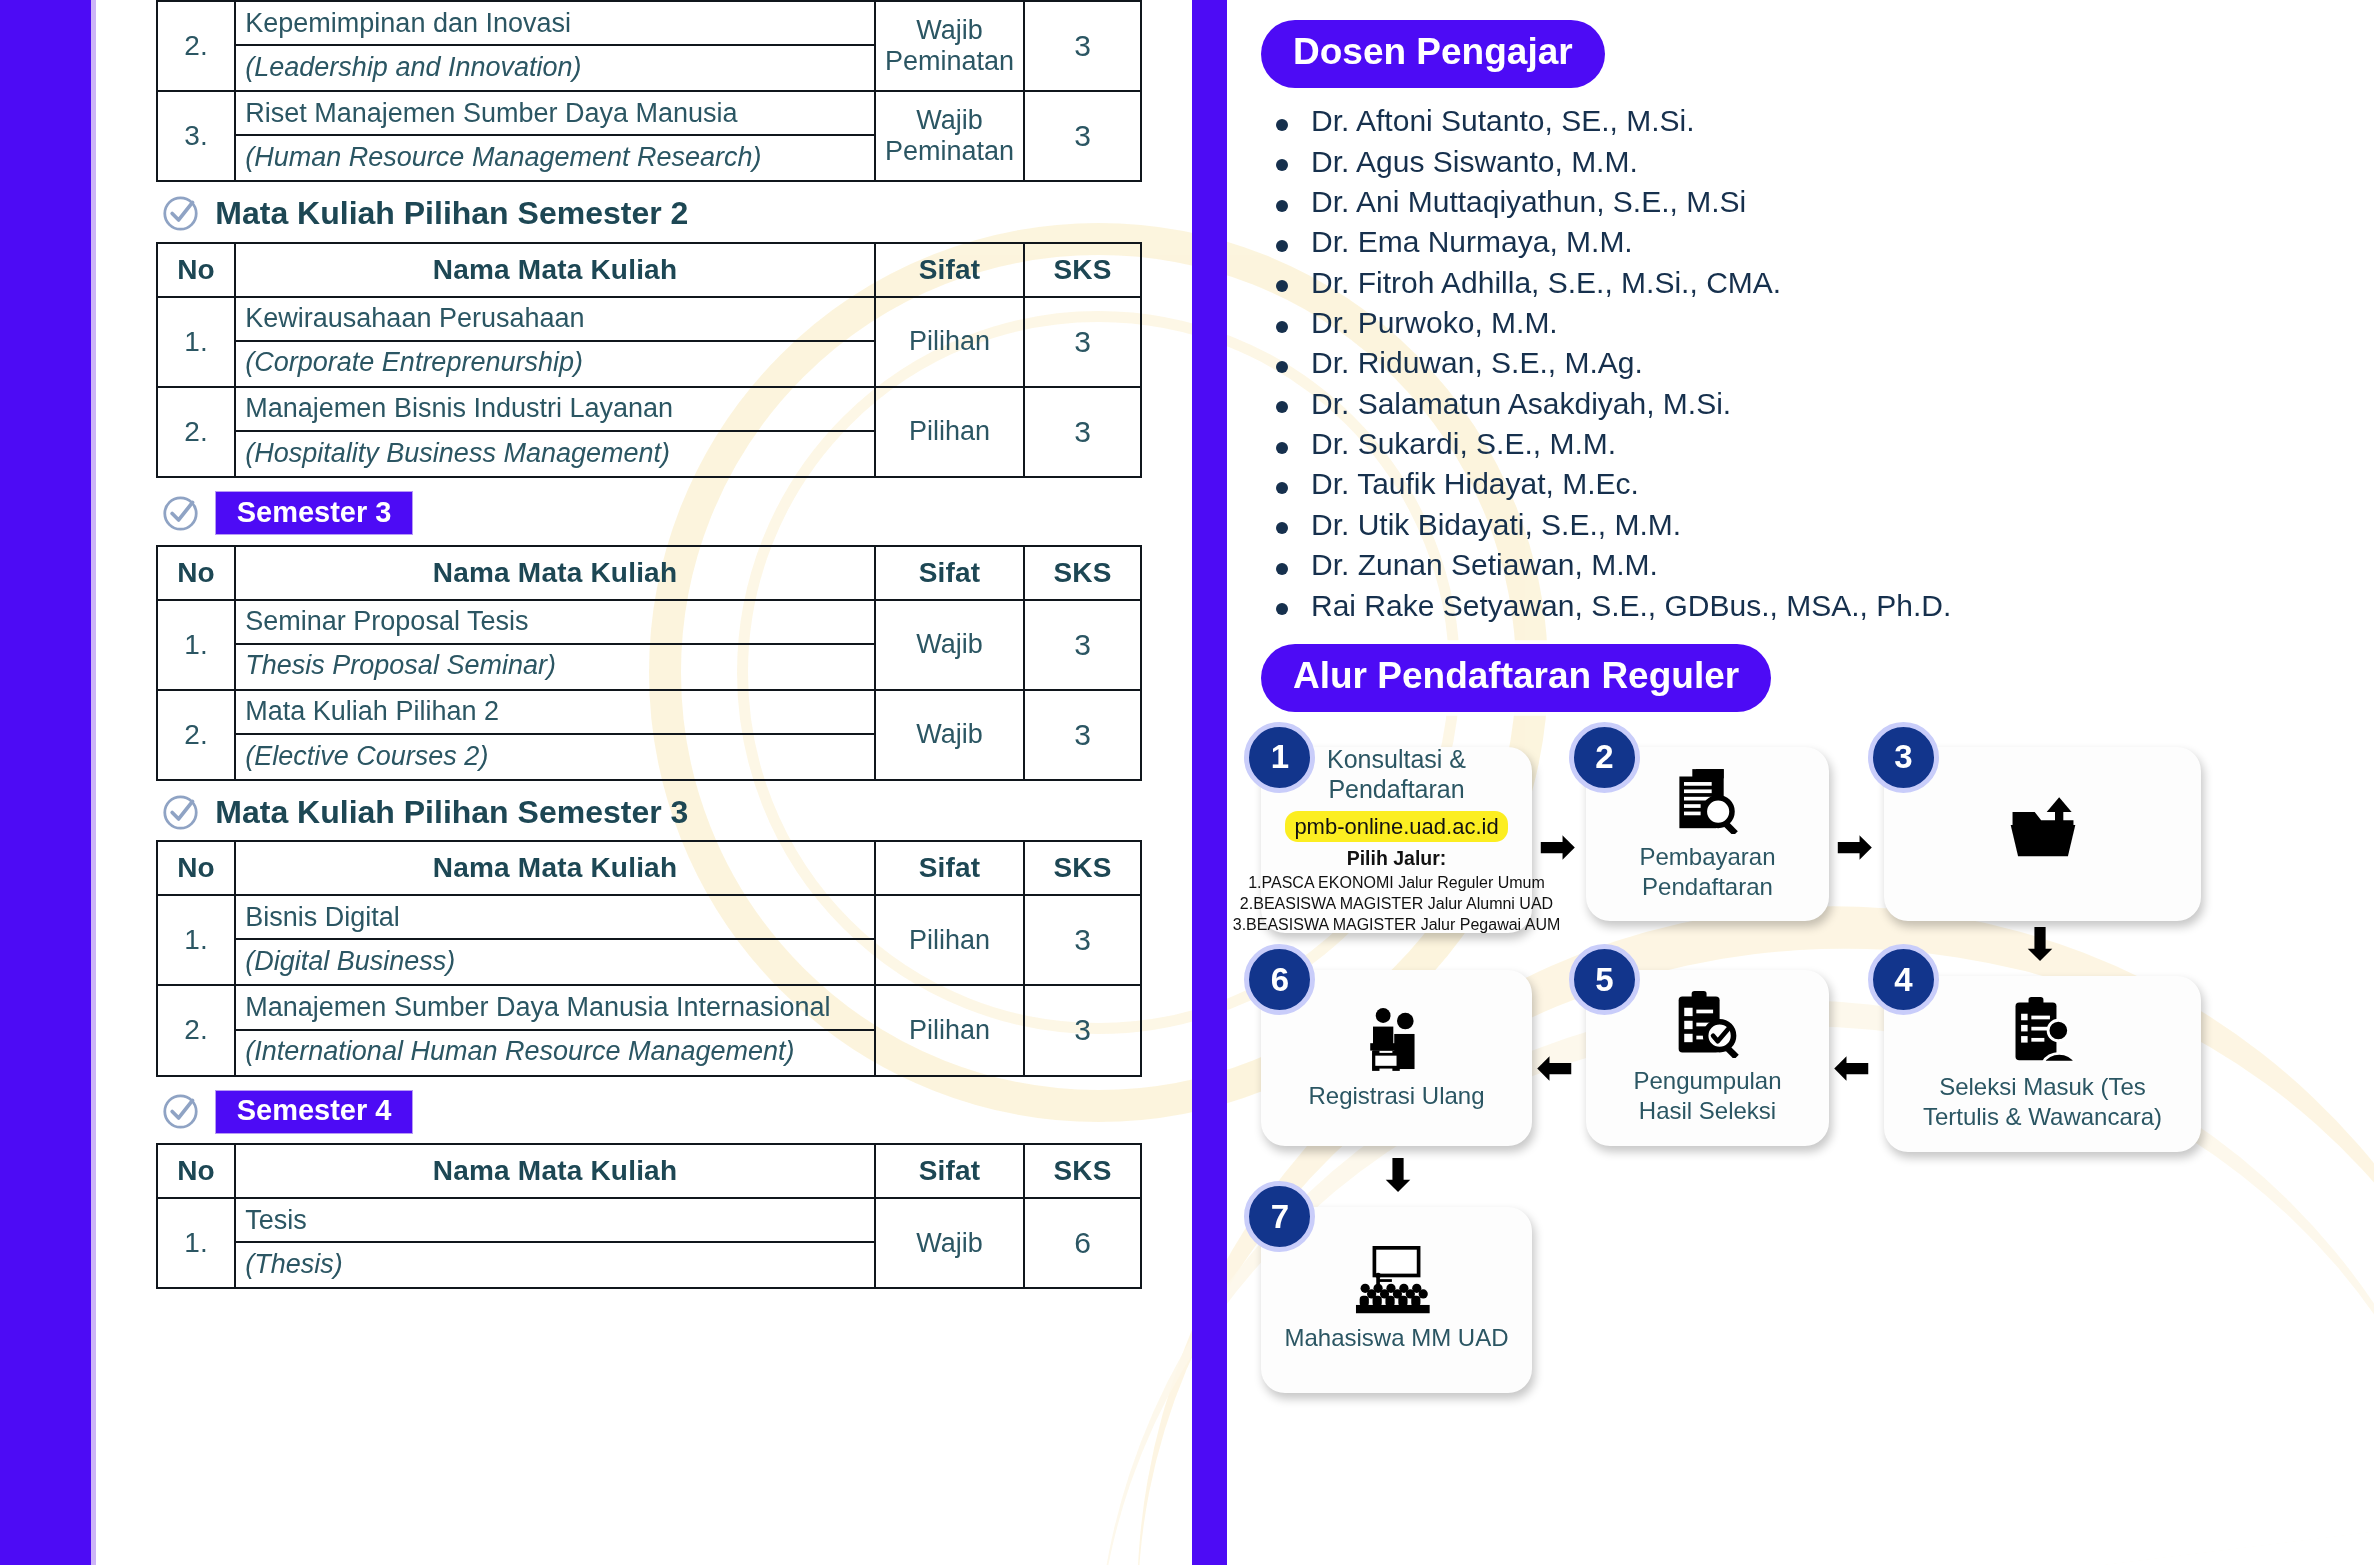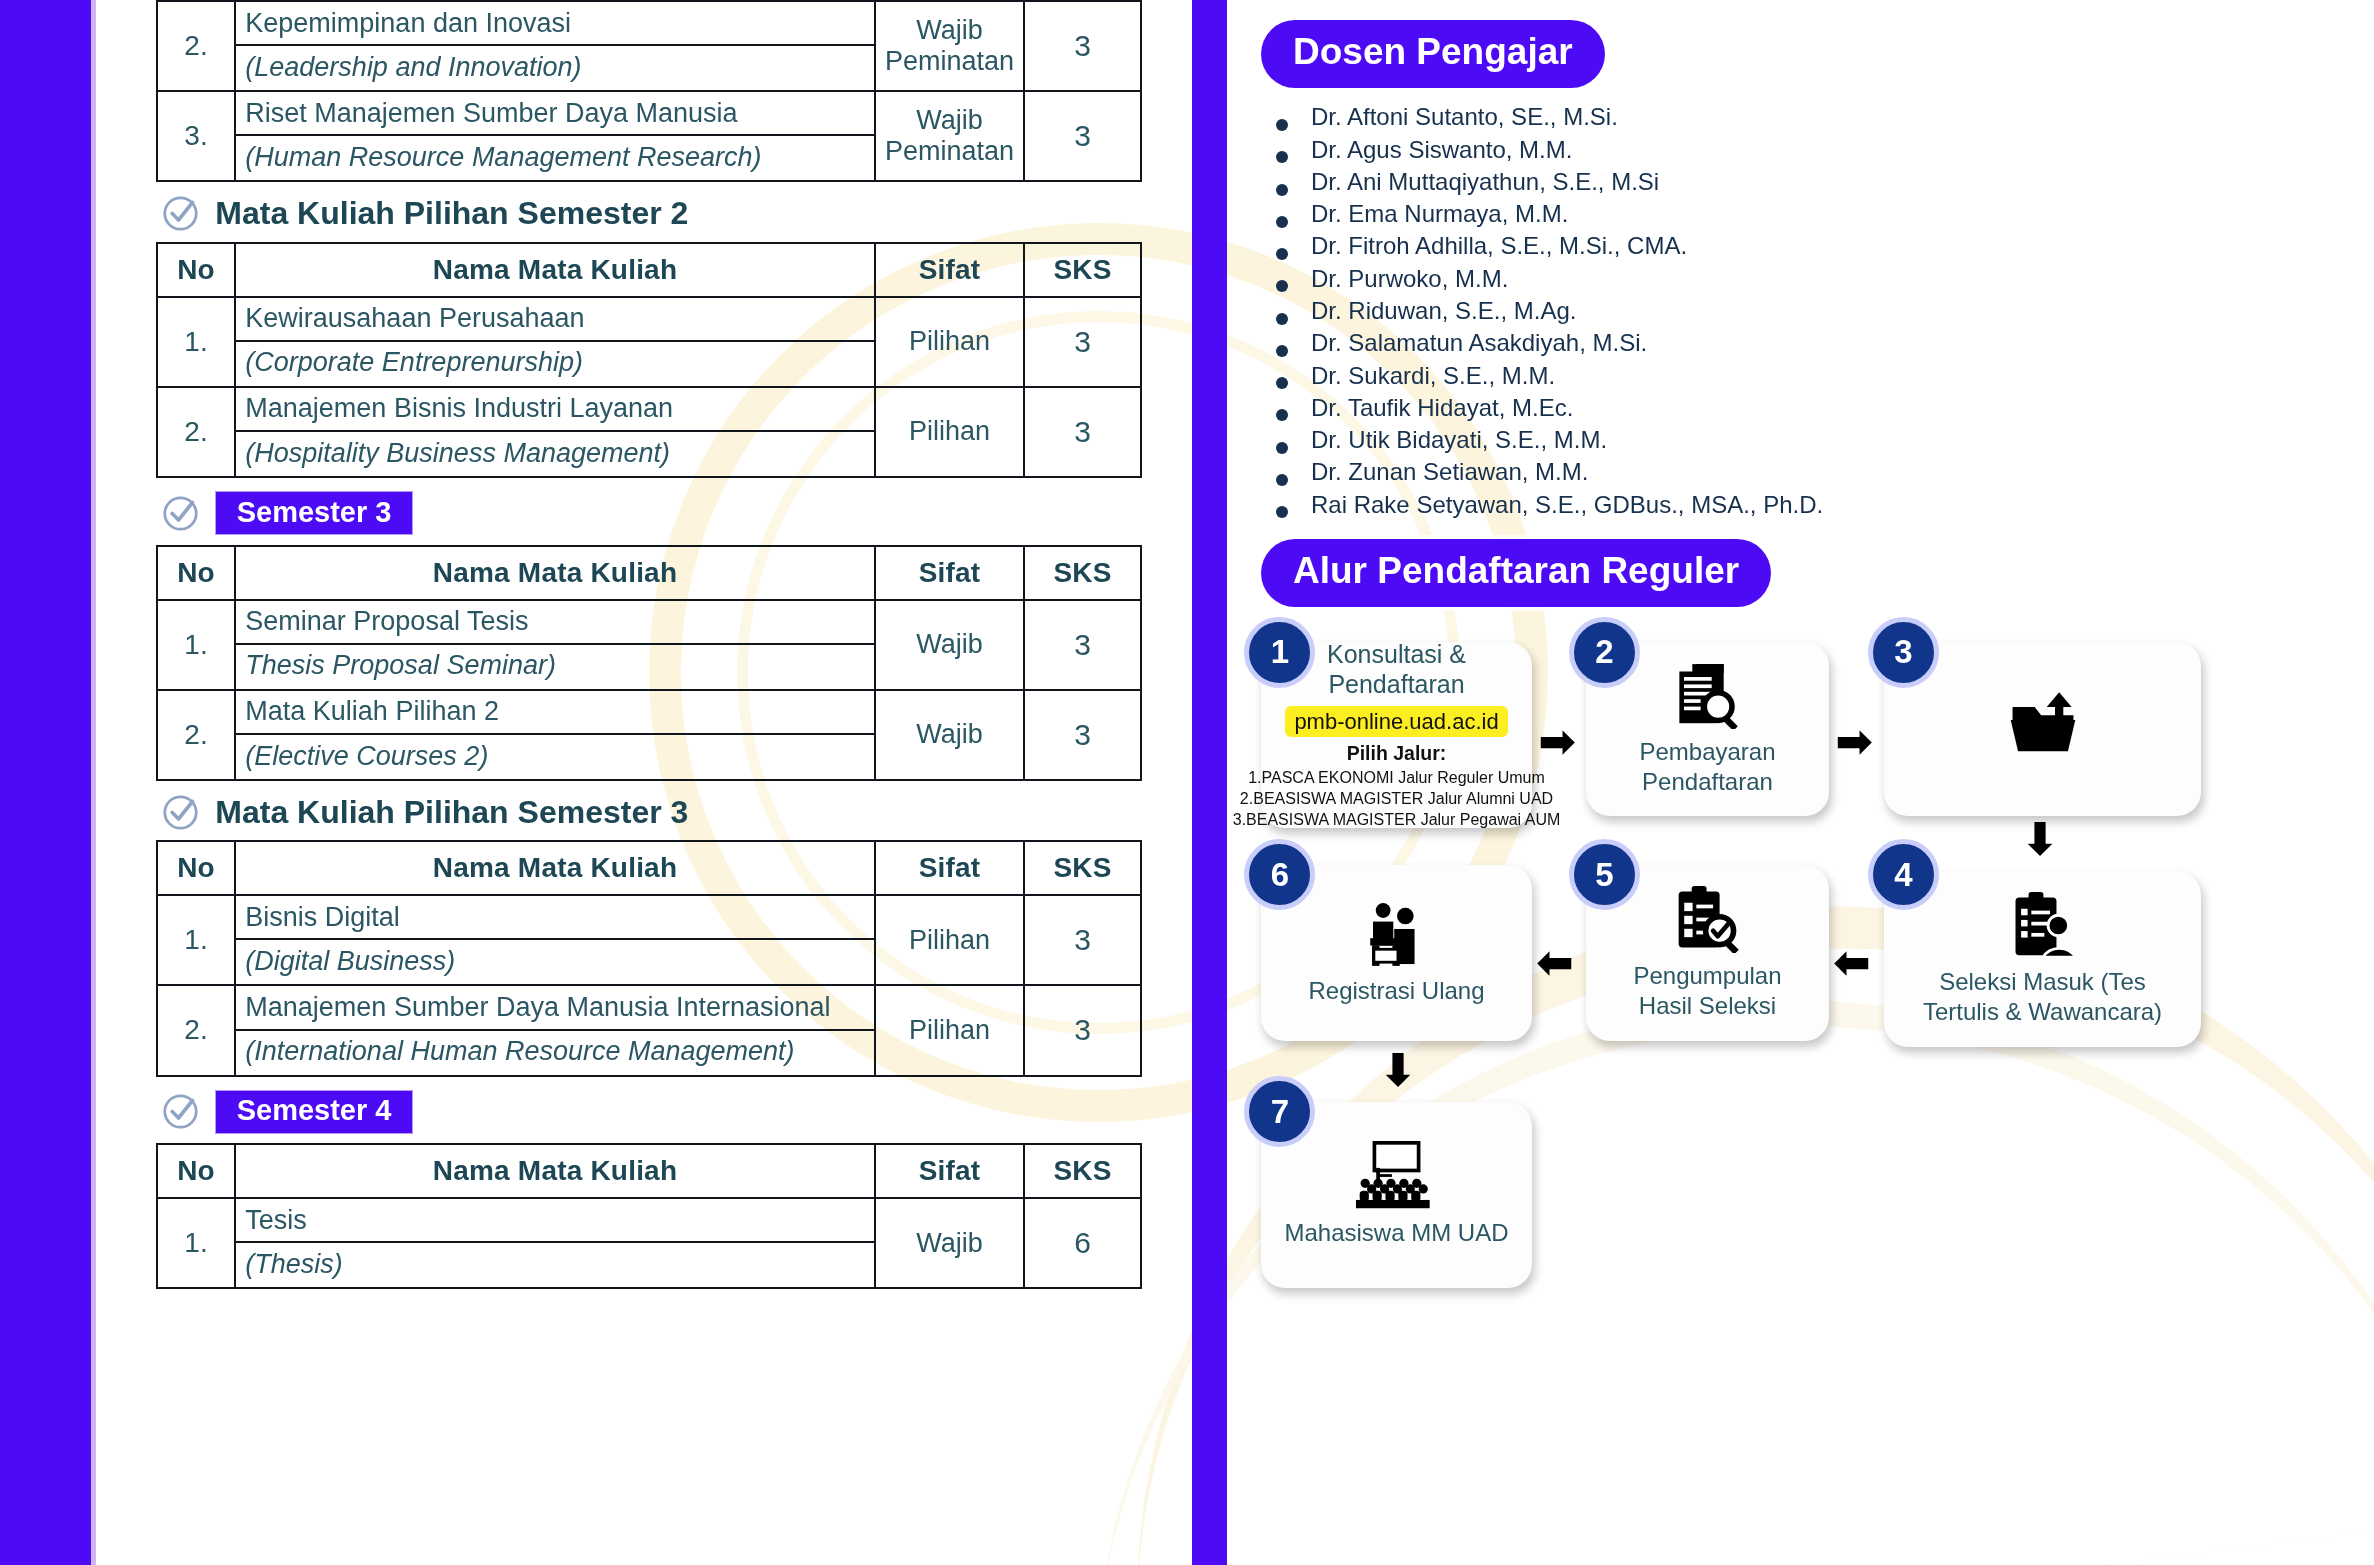--- a/index.html
+++ b/index.html
@@ -82,21 +82,21 @@
 
   
   .right-col{position:absolute;left:1261px;top:0;width:1095px;height:1566px;}
   .pill{
     display:inline-block;background:#4D0BF5;color:#ffffff;border-radius:39px;
     font-size:37px;font-weight:bold;padding:11px 32px 15px 32px;
     box-shadow:0 0 0 3.7px rgba(255,255,255,.9);
   }
   ul.dosen{list-style:none;margin:13px 0 0 0;padding:0;}
   ul.dosen li{
-    position:relative;font-size:24px;color:#16304d;padding:0 0 0 50px;
+    position:relative;font-size:30px;color:#16304d;padding:0 0 0 50px;
     line-height:1.345;white-space:nowrap;
   }
   ul.dosen li:before{
     content:"";position:absolute;left:15px;top:17.6px;width:12px;height:12px;
     border-radius:50%;background:#16304d;
   }
 
   
   .flow{position:relative;width:1095px;height:724px;margin-top:13px;}
   .card{
@@ -112,21 +112,21 @@
     display:flex;align-items:center;justify-content:center;
     border:5.6px solid #c9cdfa;z-index:5;
   }
   .arrow{position:absolute;color:#000;font-size:43px;line-height:1;font-weight:bold;}
   .ico{height:65px;display:flex;align-items:center;justify-content:center;margin-bottom:9.3px;}
   .ico svg{display:block;}
 
   
   .s1-title{font-size:25px;line-height:1.18;color:#2b5663;}
   .s1-url{
-    background:#FCEE21;color:#111;font-size:22px;border-radius:6px;
+    background:#FCEE21;color:#111;font-size:22px;border-radius:13px;
     padding:2.8px 9.3px;margin:6.5px 0 4.6px;display:inline-block;font-weight:500;
   }
   .s1-pilih{font-size:19.5px;font-weight:bold;color:#111;margin-bottom:1.9px;}
   .s1-li{font-size:16px;color:#111;line-height:1.33;white-space:nowrap;}
 </style>
 </head>
 <body>
 
 <div class="page">
   <div class="left-stripe"></div>

